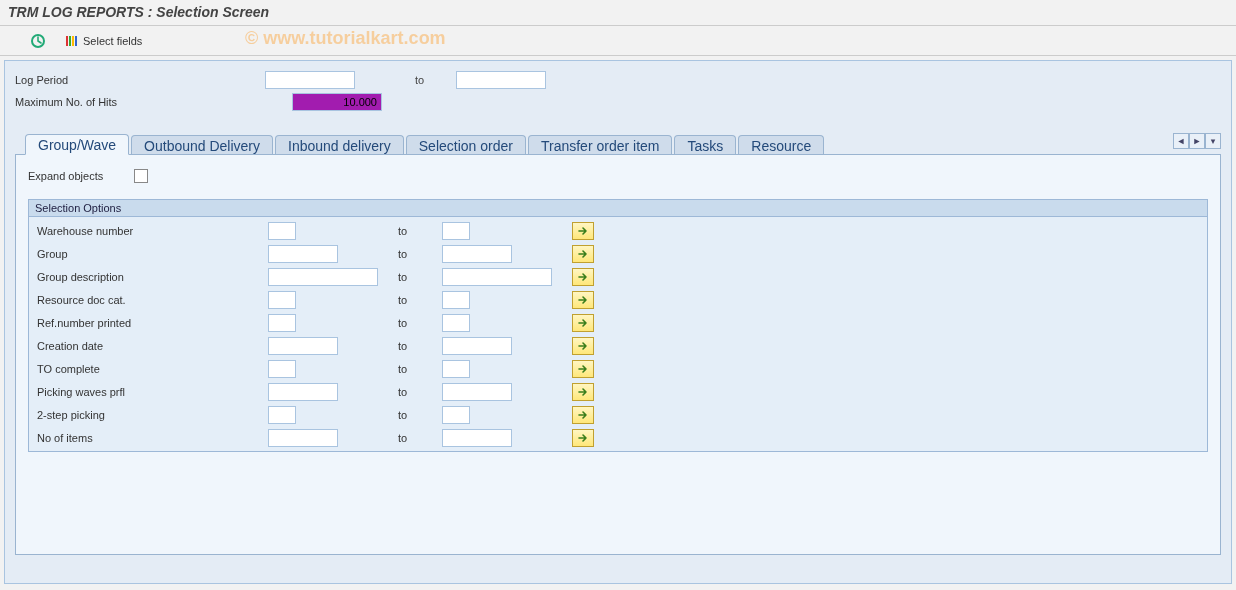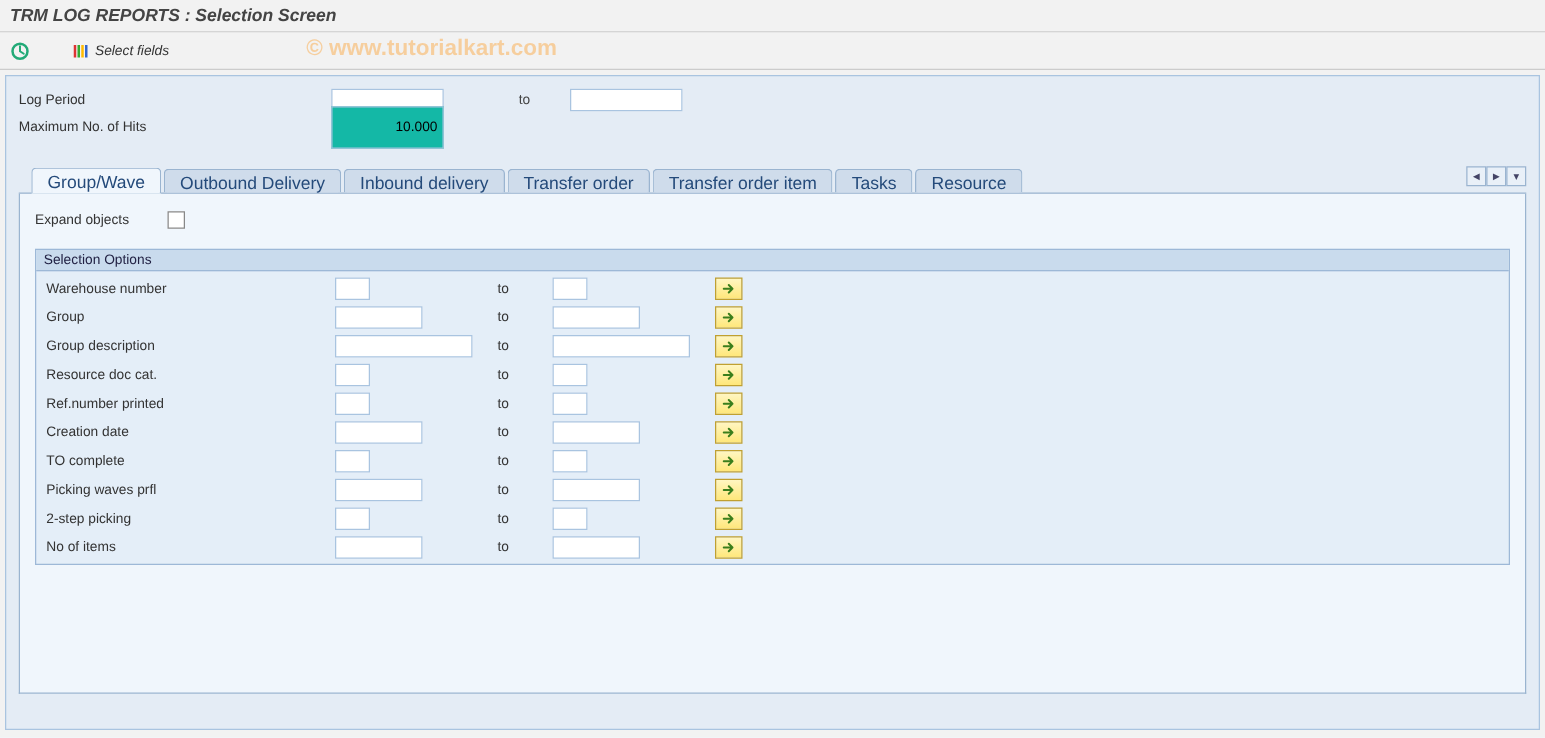--- a/index.html
+++ b/index.html
@@ -22,26 +22,25 @@
   }
   .title-bar h1 {
     font-size: 14px;
     font-style: italic;
     font-weight: bold;
     color: #444;
   }
   .toolbar {
     background: #f2f2f2;
     border-bottom: 1px solid #ccc;
-    padding: 5px 2px;
-    display: flex;
-    align-items: center;
-    gap: 22px;
+    padding: 5px 24px;
+    display: flex;
+    align-items: center;
+    gap: 7px;
     height: 30px;
-    font-style: italic;
   }
   .tb-btn {
     display: inline-flex;
     align-items: center;
     gap: 4px;
     padding: 2px 6px;
     cursor: pointer;
   }
   .icon-execute {
     width: 16px; height: 16px;
@@ -78,21 +77,21 @@
     height: 22px;
     margin-bottom: 0px;
   }
   .label-cell {
     width: 250px;
     padding-left: 0px;
     color: #333;
   }
   .field-cell { }
   .input-md { width: 90px; height: 18px; border:1px solid #a9c4e0; background:#fff; font-size:11px; padding:0 2px;}
-  .input-hits { width: 90px; height: 18px; border:1px solid #a9c4e0; background:#14b8a6; font-size:11px; padding:16px 4px; text-align:right;}
+  .input-hits { width: 90px; height: 18px; border:1px solid #a9c4e0; background:#a21caf; font-size:11px; padding:0 4px; text-align:right;margin-left:27px;}
   .cb { width: 14px; height:14px; border:1px solid #888; background:#fff; display:inline-flex;align-items:center;justify-content:center;}
   .to-lbl { display:inline-block; width: 35px; text-align:left; margin-left: 60px; color:#444;}
   
   .tab-strip {
     display: flex;
     align-items: flex-end;
     border-bottom: 1px solid #9ab4d0;
     position: relative;
     padding-left: 10px;
     height: 22px;
@@ -250,21 +249,21 @@
     <div class="tab active">
         <span>Group/Wave</span>
       </div>
     <div class="tab">
         <span>Outbound Delivery</span>
       </div>
     <div class="tab">
         <span>Inbound delivery</span>
       </div>
     <div class="tab">
-        <span>Transfer order</span>
+        <span>Selection order</span>
       </div>
     <div class="tab">
         <span>Transfer order item</span>
       </div>
     <div class="tab">
         <span>Tasks</span>
       </div>
     <div class="tab">
         <span>Resource</span>
       </div>

